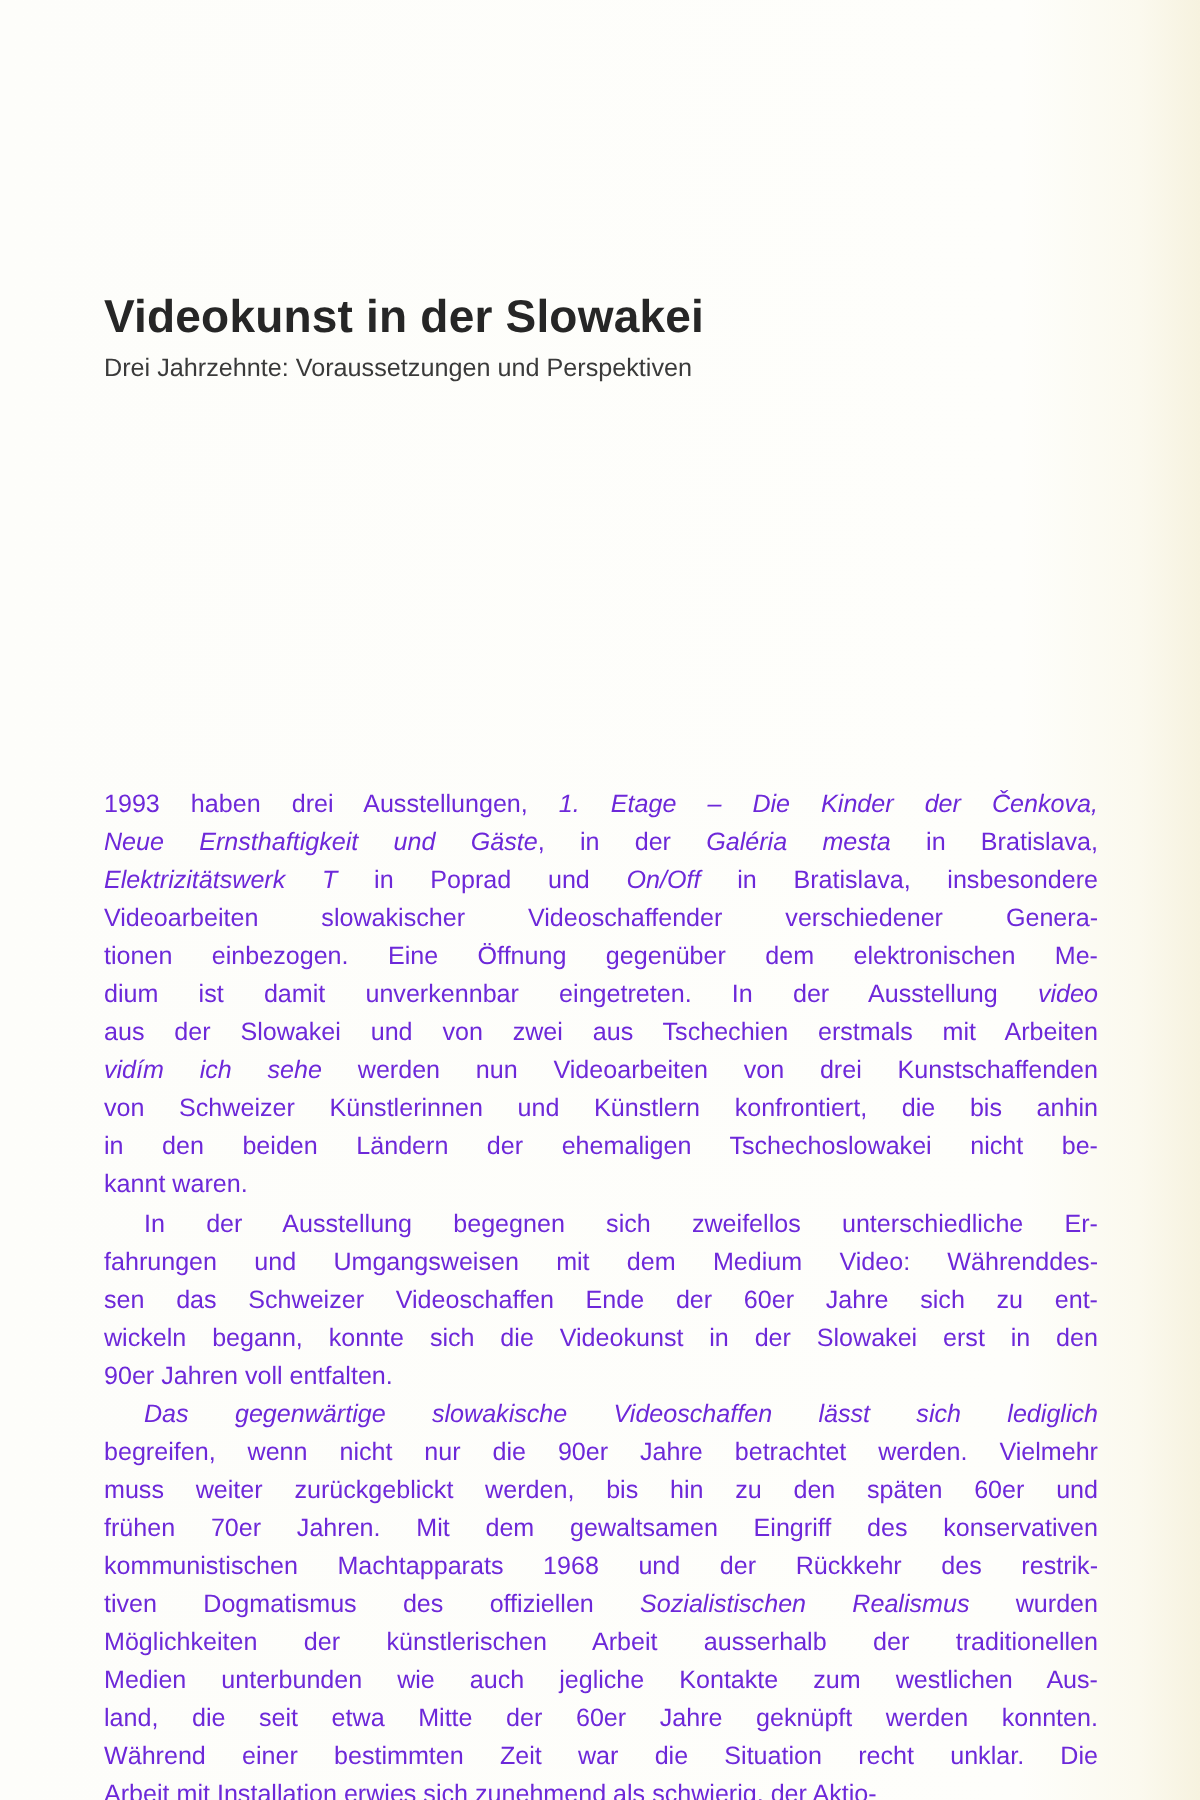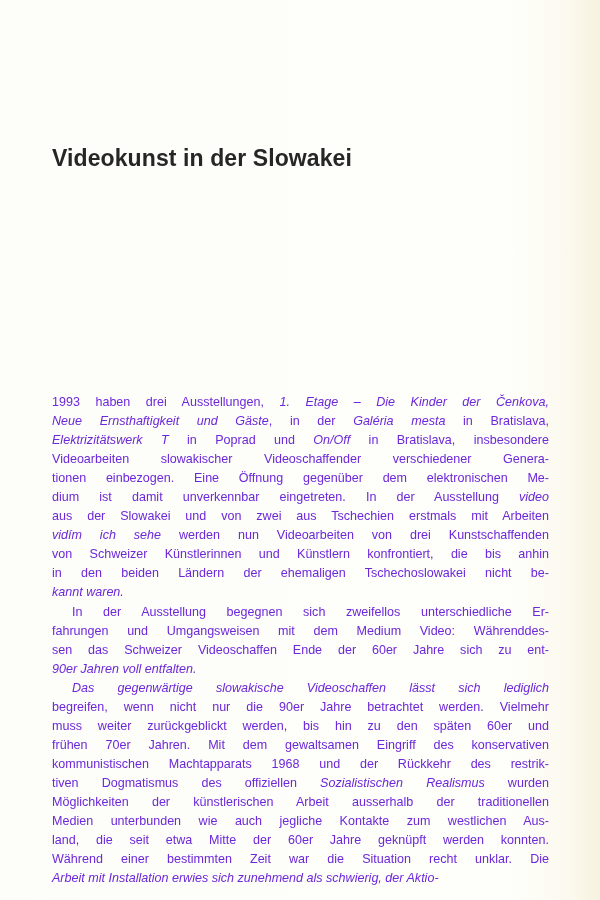--- a/index.html
+++ b/index.html
@@ -56,53 +56,54 @@
       margin: 0;
     }
     .body-text span.line {
       display: block;
       text-align: justify;
       text-align-last: justify;
       white-space: nowrap;
     }
     .body-text span.line.end {
       text-align-last: left;
-      font-style: italic;
     }
     .body-text span.line.ind {
       padding-left: 20px;
     }
     em { font-style: italic; }
   </style>
 </head>
 <body>
 
 <div class="page">
   <div class="heading">
     <h1 class="title">Videokunst in der Slowakei</h1>
+    <div class="subtitle">Drei Jahrzehnte: Voraussetzungen und Perspektiven</div>
   </div>
 
   <div class="body-text" id="body-text">
       <p>
         <span class="line" style="white-space: normal;"><span>1993 haben drei Ausstellungen, </span><em>1. Etage – Die Kinder der Čenkova,</em></span>
         <span class="line" style="white-space: normal;"><em>Neue Ernsthaftigkeit und Gäste</em><span>, in der </span><em>Galéria mesta</em><span> in Bratislava,</span></span>
         <span class="line" style="white-space: normal;"><em>Elektrizitätswerk T</em><span> in Poprad und </span><em>On/Off</em><span> in Bratislava, insbesondere</span></span>
         <span class="line" style="white-space: normal;"><span>Videoarbeiten slowakischer Videoschaffender verschiedener Genera-</span></span>
         <span class="line" style="white-space: normal;"><span>tionen einbezogen. Eine Öffnung gegenüber dem elektronischen Me-</span></span>
         <span class="line" style="white-space: normal;"><span>dium ist damit unverkennbar eingetreten. In der Ausstellung </span><em>video</em></span>
         <span class="line" style="white-space: normal;"><span>aus der Slowakei und von zwei aus Tschechien erstmals mit Arbeiten</span></span>
         <span class="line" style="white-space: normal;"><em>vidím ich sehe</em><span> werden nun Videoarbeiten von drei Kunstschaffenden</span></span>
         <span class="line" style="white-space: normal;"><span>von Schweizer Künstlerinnen und Künstlern konfrontiert, die bis anhin</span></span>
         <span class="line" style="white-space: normal;"><span>in den beiden Ländern der ehemaligen Tschechoslowakei nicht be-</span></span>
         <span class="line end" style="white-space: normal;"><span>kannt waren.</span></span>
       </p>
       <p>
         <span class="line ind" style="white-space: normal;"><span>In der Ausstellung begegnen sich zweifellos unterschiedliche Er-</span></span>
         <span class="line" style="white-space: normal;"><span>fahrungen und Umgangsweisen mit dem Medium Video: Währenddes-</span></span>
         <span class="line" style="white-space: normal;"><span>sen das Schweizer Videoschaffen Ende der 60er Jahre sich zu ent-</span></span>
+        <span class="line" style="white-space: normal;"><span>wickeln begann, konnte sich die Videokunst in der Slowakei erst in den</span></span>
         <span class="line end" style="white-space: normal;"><span>90er Jahren voll entfalten.</span></span>
       </p>
       <p>
         <span class="line ind" style="white-space: normal; font-style: italic;"><span>Das gegenwärtige slowakische Videoschaffen lässt sich lediglich</span></span>
         <span class="line" style="white-space: normal;"><span>begreifen, wenn nicht nur die 90er Jahre betrachtet werden. Vielmehr</span></span>
         <span class="line" style="white-space: normal;"><span>muss weiter zurückgeblickt werden, bis hin zu den späten 60er und</span></span>
         <span class="line" style="white-space: normal;"><span>frühen 70er Jahren. Mit dem gewaltsamen Eingriff des konservativen</span></span>
         <span class="line" style="white-space: normal;"><span>kommunistischen Machtapparats 1968 und der Rückkehr des restrik-</span></span>
         <span class="line" style="white-space: normal;"><span>tiven Dogmatismus des offiziellen </span><em>Sozialistischen Realismus</em><span> wurden</span></span>
         <span class="line" style="white-space: normal;"><span>Möglichkeiten der künstlerischen Arbeit ausserhalb der traditionellen</span></span>

